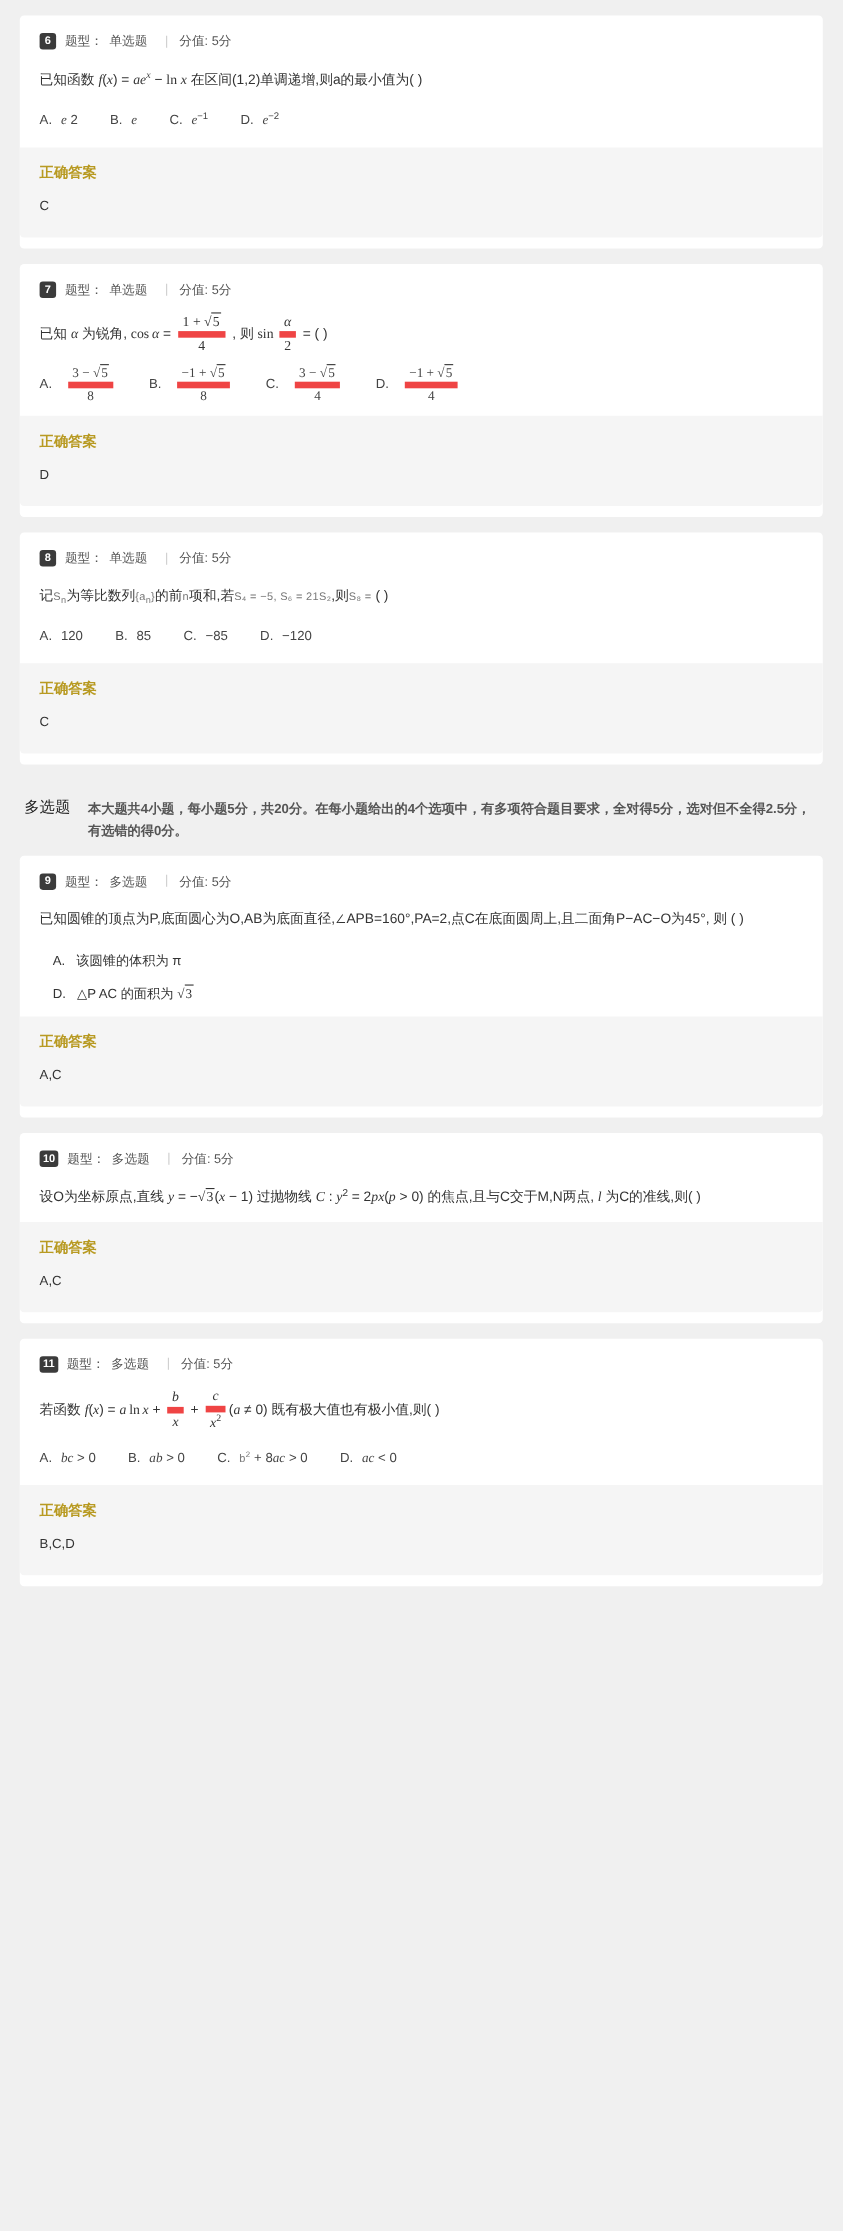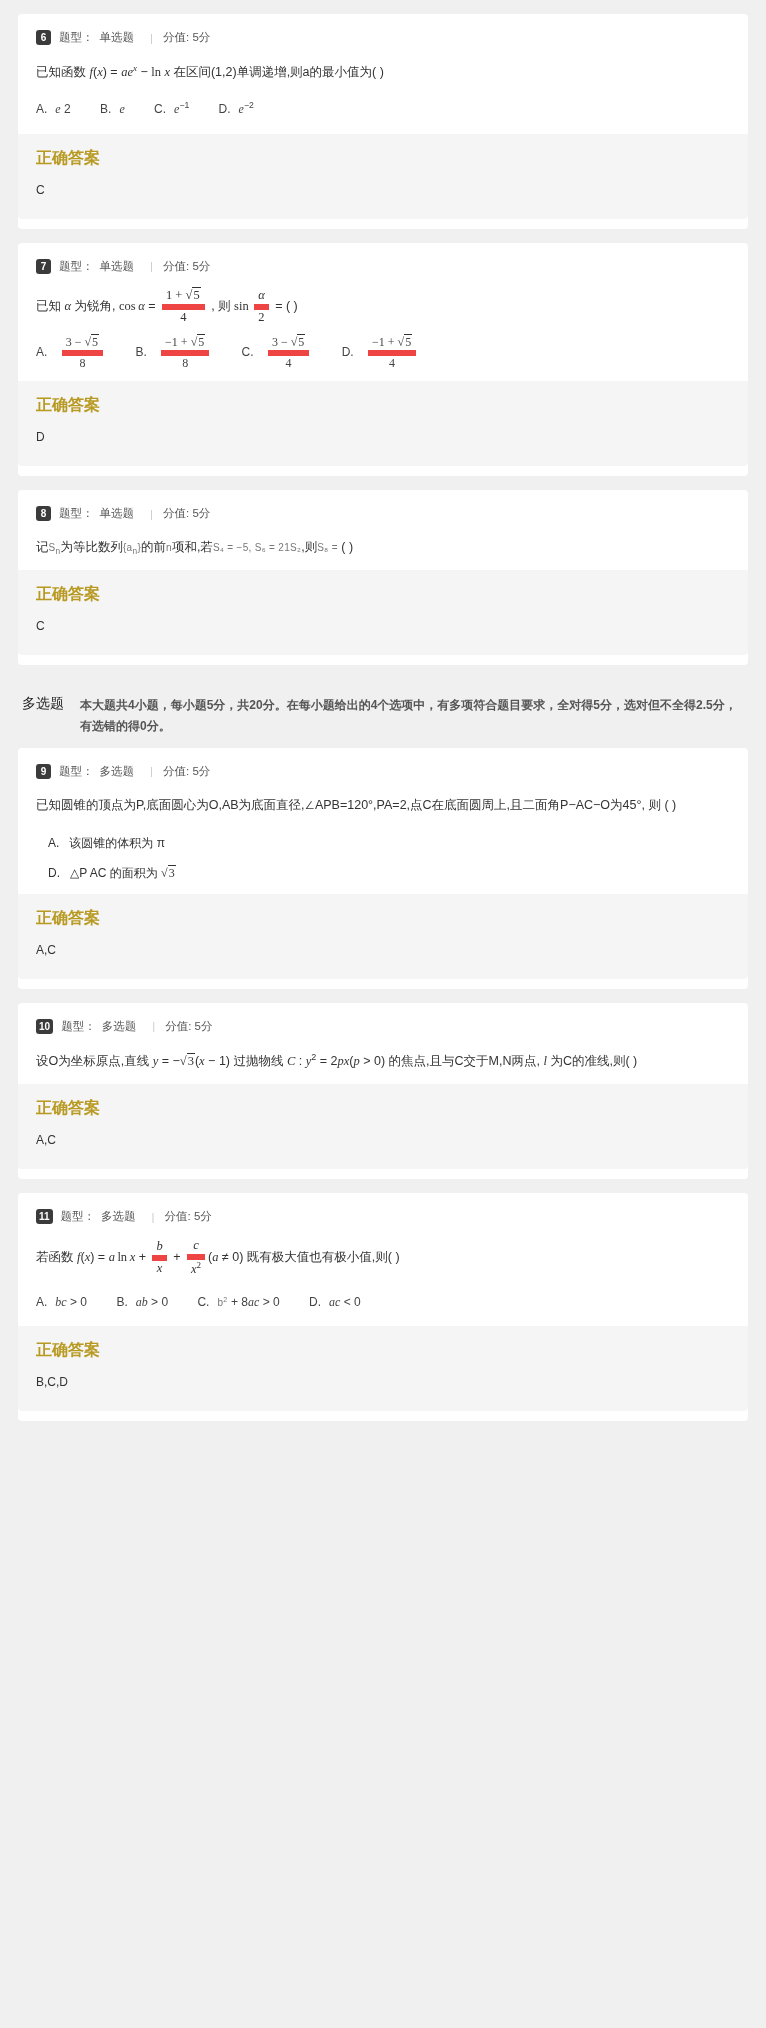--- a/index.html
+++ b/index.html
@@ -76,21 +76,21 @@
   .opts-block .op .lbl { margin-right: 10px; }
   .answer-box {
     background: #f5f5f5;
     margin: 6px -18px 0 -18px;
     padding: 14px 18px 22px 18px;
     border-radius: 0 0 4px 4px;
   }
   .answer-title {
     color: #b89a22;
     font-weight: bold;
-    font-size: 16px;
+    font-size: 13px;
     margin-bottom: 14px;
   }
   .answer-val {
     font-size: 12px;
     color: #333;
   }
   .section-head {
     padding: 16px 4px 12px 4px;
     display: flex;
     align-items: flex-start;
@@ -187,40 +187,46 @@
     <div class="q-head">
       <span class="q-num">8</span>
       <span class="q-meta">题型：</span>
       <span class="q-meta">单选题</span>
       <span class="q-sep">|</span>
       <span class="q-meta">分值: 5分</span>
     </div>
     <div class="q-body">
       记<span class="smallblur">S<sub>n</sub></span>为等比数列<span class="smallblur">{a<sub>n</sub>}</span>的前<span class="smallblur">n</span>项和,若<span class="smallblur">S₄ = −5, S₆ = 21S₂</span>,则<span class="smallblur">S₈ =</span>&nbsp;( )
     </div>
+    <div class="opts-inline">
+      <span class="op"><span class="lbl">A.</span><span>120</span></span>
+      <span class="op"><span class="lbl">B.</span><span>85</span></span>
+      <span class="op"><span class="lbl">C.</span><span>−85</span></span>
+      <span class="op"><span class="lbl">D.</span><span>−120</span></span>
+    </div>
     <div class="answer-box">
       <div class="answer-title">正确答案</div>
       <div class="answer-val">C</div>
     </div>
   </div>
 
   <div class="section-head">
     <div class="section-title">多选题</div>
     <div class="section-desc">本大题共4小题，每小题5分，共20分。在每小题给出的4个选项中，有多项符合题目要求，全对得5分，选对但不全得2.5分，有选错的得0分。</div>
   </div>
 
   <div class="card">
     <div class="q-head">
       <span class="q-num">9</span>
       <span class="q-meta">题型：</span>
       <span class="q-meta">多选题</span>
       <span class="q-sep">|</span>
       <span class="q-meta">分值: 5分</span>
     </div>
-    <div class="q-body">已知圆锥的顶点为P,底面圆心为O,AB为底面直径,∠APB=120°,PA=2,点C在底面圆周上,且二面角P−AC−O为45°, 则 ( )</div>
+    <div class="q-body">已知圆锥的顶点为P,底面圆心为O,AB为底面直径,∠APB=160°,PA=2,点C在底面圆周上,且二面角P−AC−O为45°, 则 ( )</div>
     <div class="opts-block">
       <div class="op"><span class="lbl">A.</span>该圆锥的体积为 π</div>
       <div class="op"><span class="lbl">D.</span>△P AC 的面积为&nbsp;<span class="sqrt">√<span class="rad">3</span></span></div>
     </div>
     <div class="answer-box">
       <div class="answer-title">正确答案</div>
       <div class="answer-val">A,C</div>
     </div>
   </div>
 

